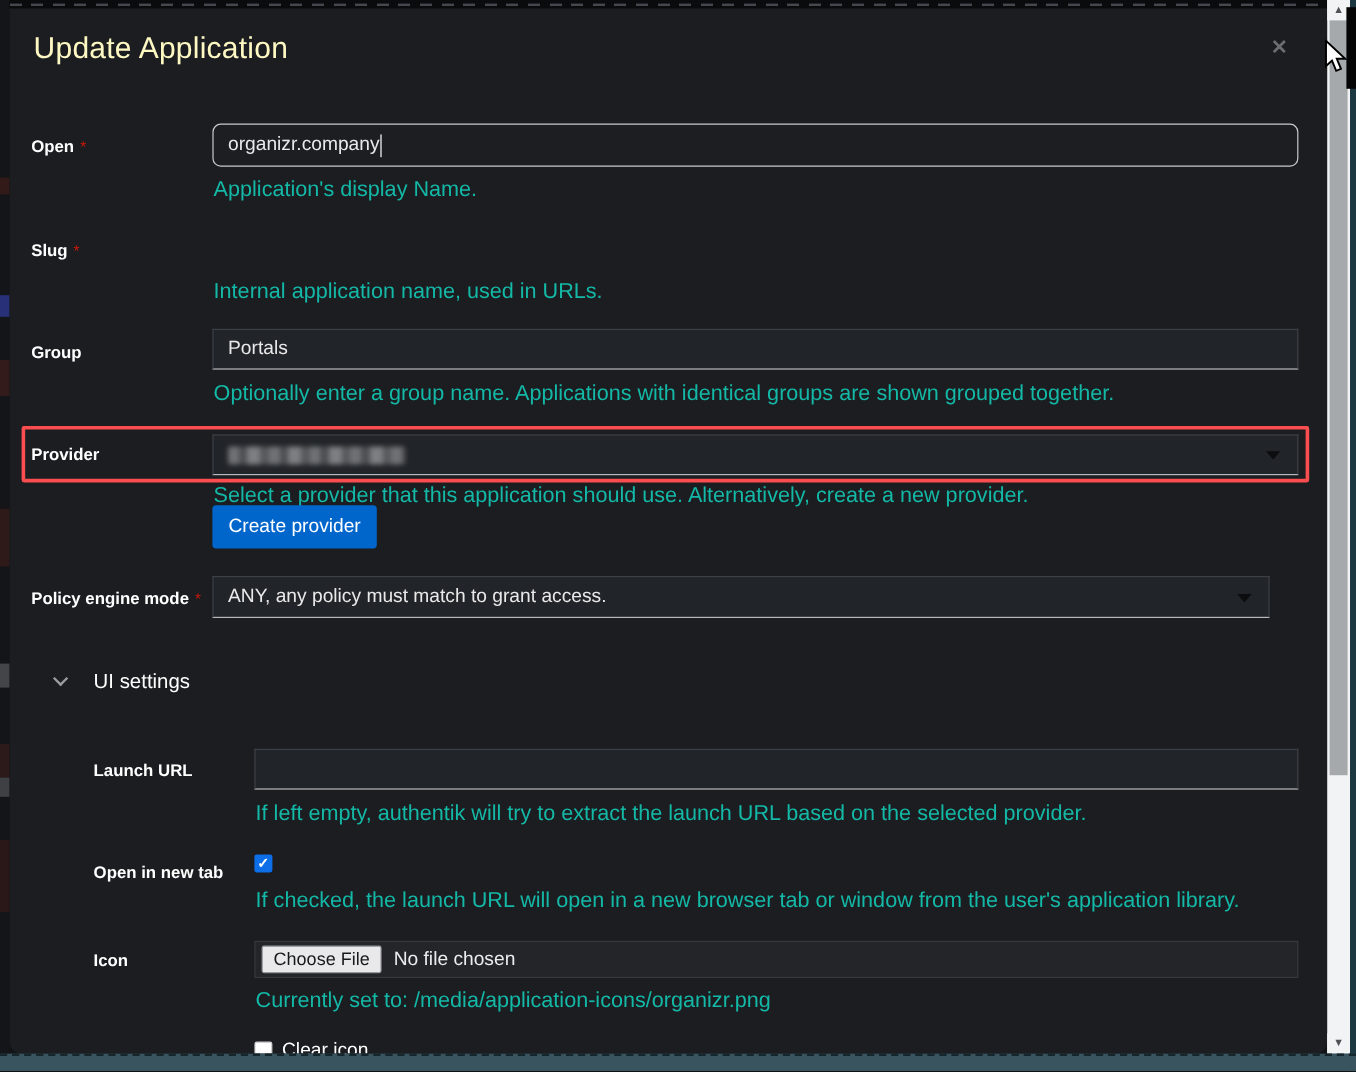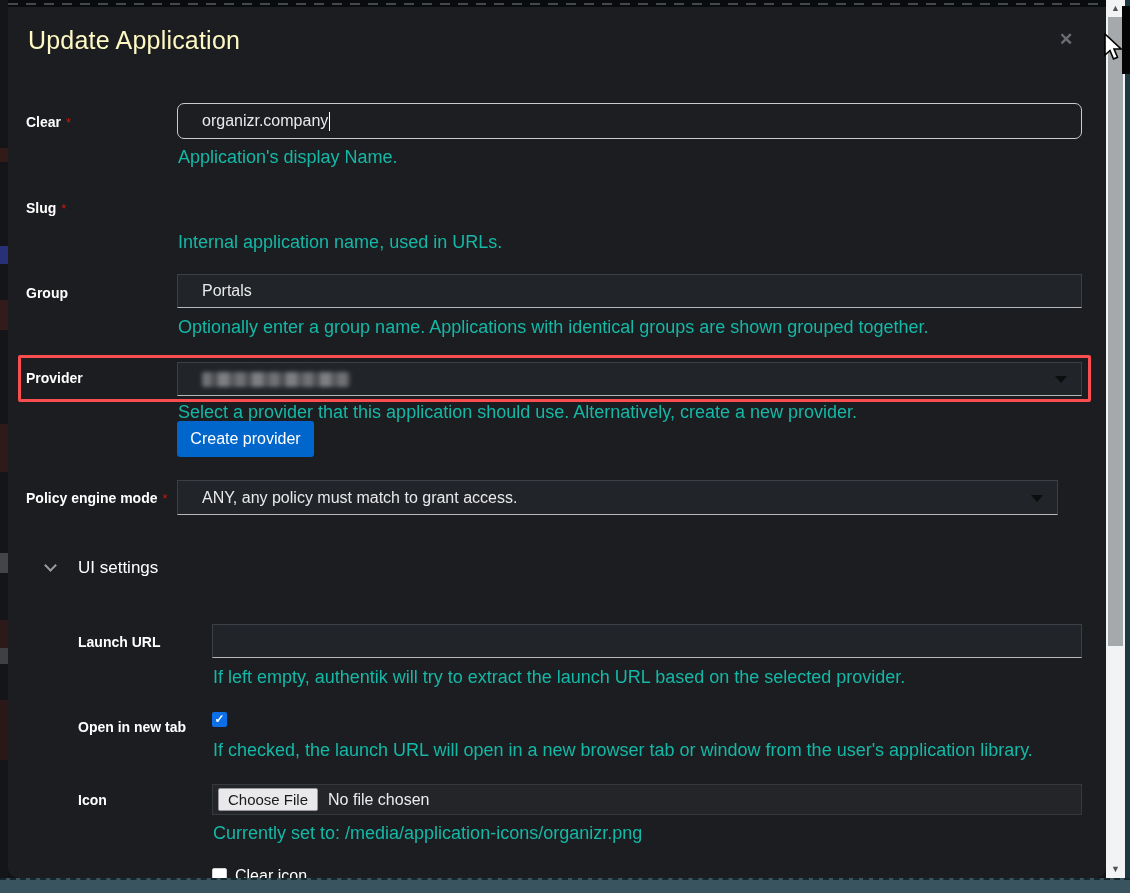--- a/index.html
+++ b/index.html
@@ -23,21 +23,21 @@
     position:absolute; left:8px; top:7px; width:1098px; height:871px;
     background:#1b1d21; border-radius:0 0 10px 10px; overflow:hidden;
   }
   .modal-title { position:absolute; left:20px; top:19px; font-size:25px; font-weight:500; color:#fef9c3; letter-spacing:.2px; }
   .close-x { position:absolute; left:1051px; top:22px; font-size:17px; color:#6a6e73; cursor:pointer; font-weight:700; }
   .field-label { position:absolute; font-size:14px; font-weight:700; color:#fff; }
   .req { color:#c9190b; font-size:13px; margin-left:5px; font-weight:400; }
   .helper { position:absolute; font-size:18px; color:#14b8a6; }
   .text-input, .select-input {
     position:absolute; background:#212428; border:1px solid #3c4046; border-bottom:1px solid #b6b8ba;
-    color:#e9e9ea; font-size:16px; padding:0 24px; display:flex; align-items:center;
+    color:#e9e9ea; font-size:16px; padding:0 12px; display:flex; align-items:center;
   }
   .text-input.focused {
     background:#1c1e22; border:1px solid #c9cbce; border-radius:7px;
   }
   .caret-bar { display:inline-block; width:1px; height:19px; background:#fff; margin-left:1px; }
   .select-caret {
     position:absolute; right:14px; top:50%; margin-top:-3px;
     width:0; height:0; border-left:6px solid transparent; border-right:6px solid transparent;
     border-top:7px solid #0c0d0f;
   }
@@ -100,21 +100,21 @@
   </div>
 
   <div class="top-gap"></div>
 
   <div class="modal">
 
     <div class="modal-title">Update Application</div>
     <div class="close-x">✕</div>
 
     <div class="field-label" style="left:18px;top:107px;">
-      <span>Clear</span><span class="req">*</span>
+      <span>Open</span><span class="req">*</span>
     </div>
     <div class="text-input focused" style="left:169px;top:96px;width:905px;height:36px;">
       <span>organizr.company</span>
         <span class="caret-bar"></span>
     </div>
     <div class="helper" style="left:170px;top:140px;">Application's display Name.</div>
 
     <div class="field-label" style="left:18px;top:193px;">
       <span>Slug</span><span class="req">*</span>
     </div>

